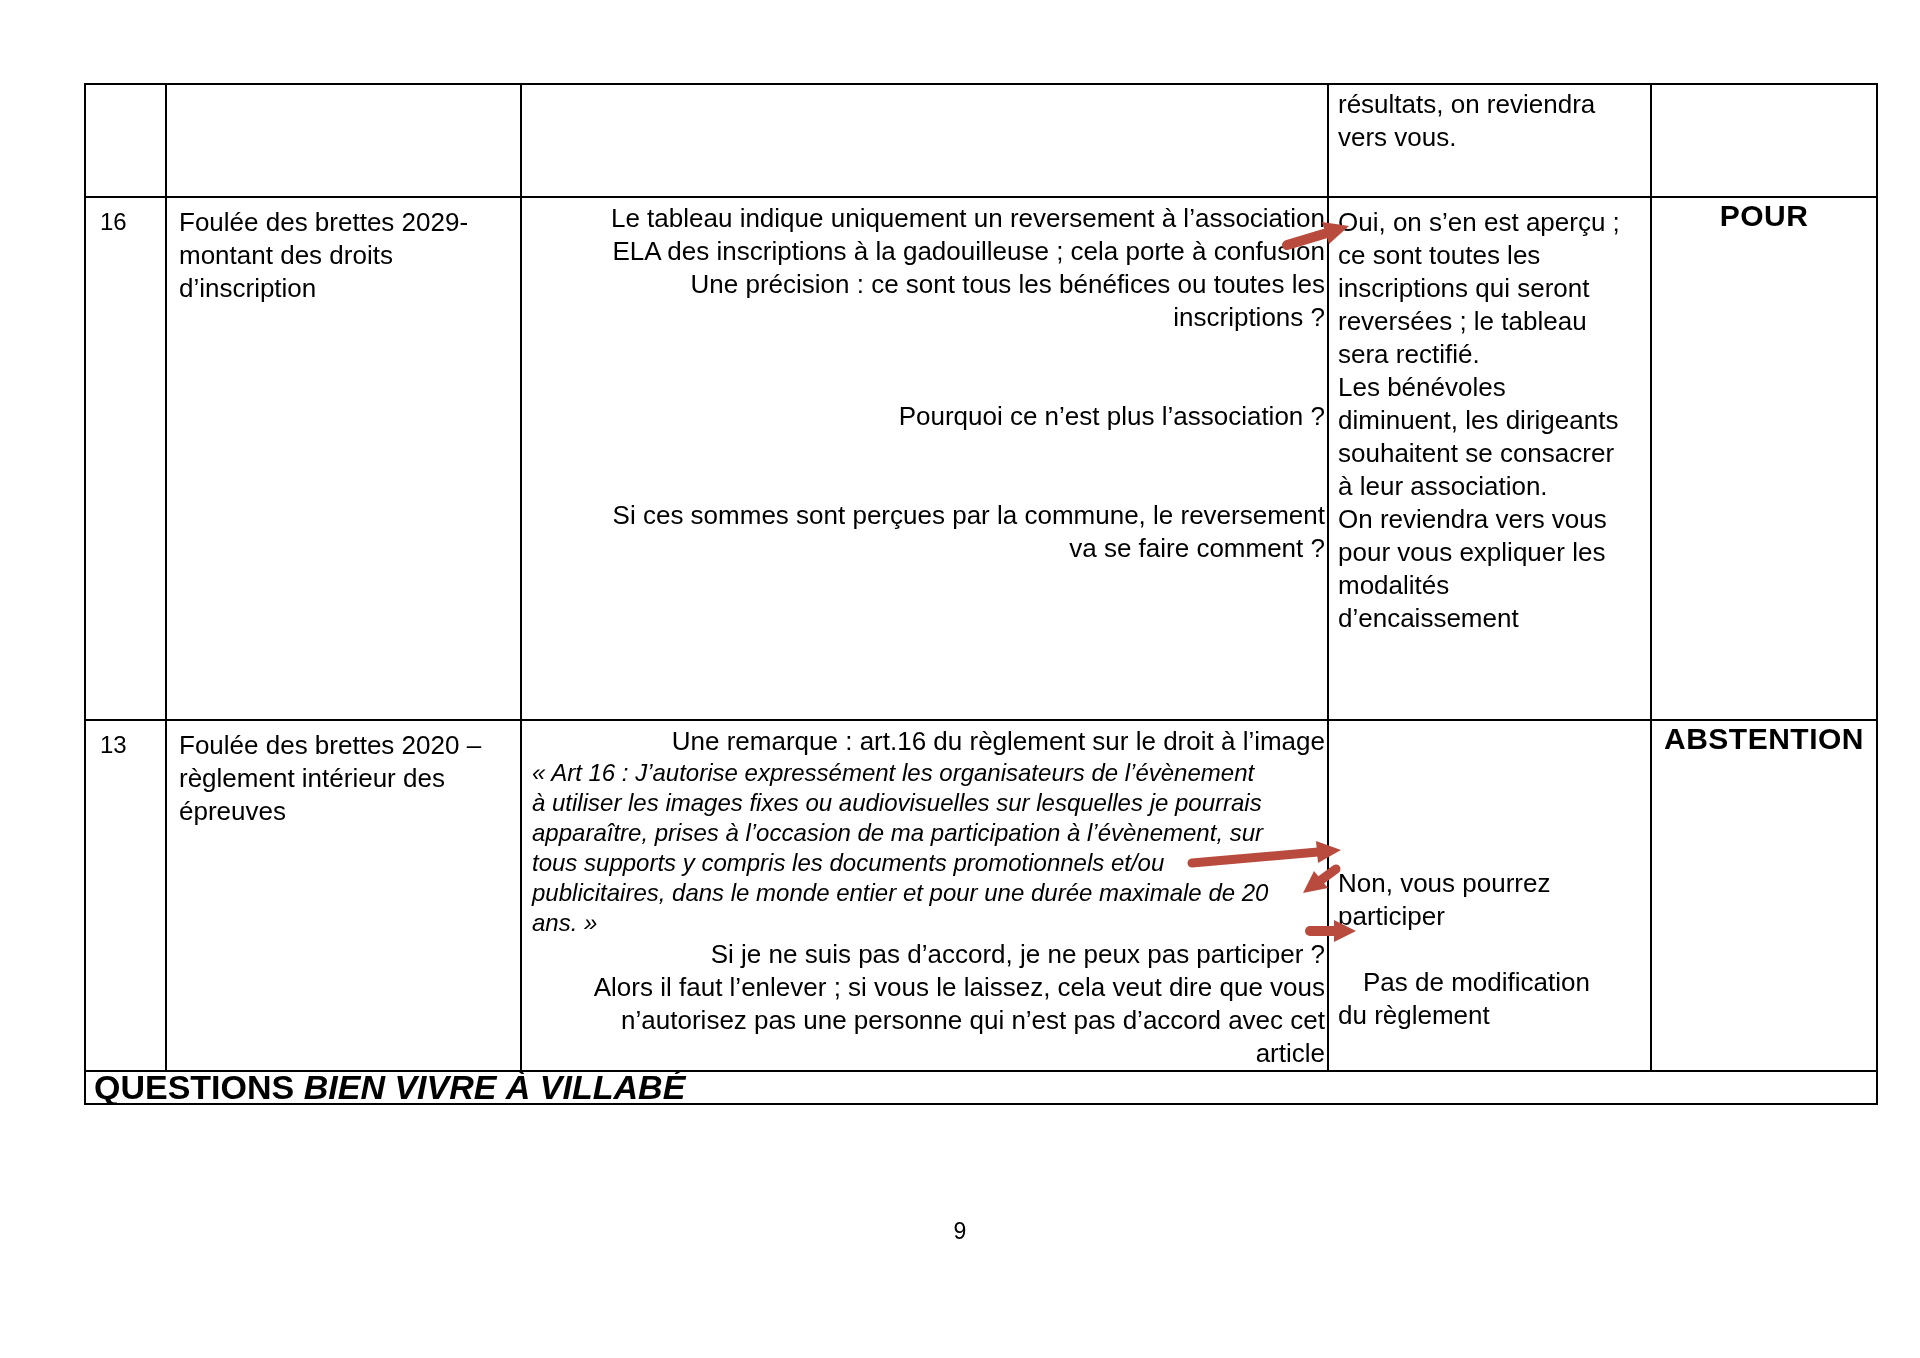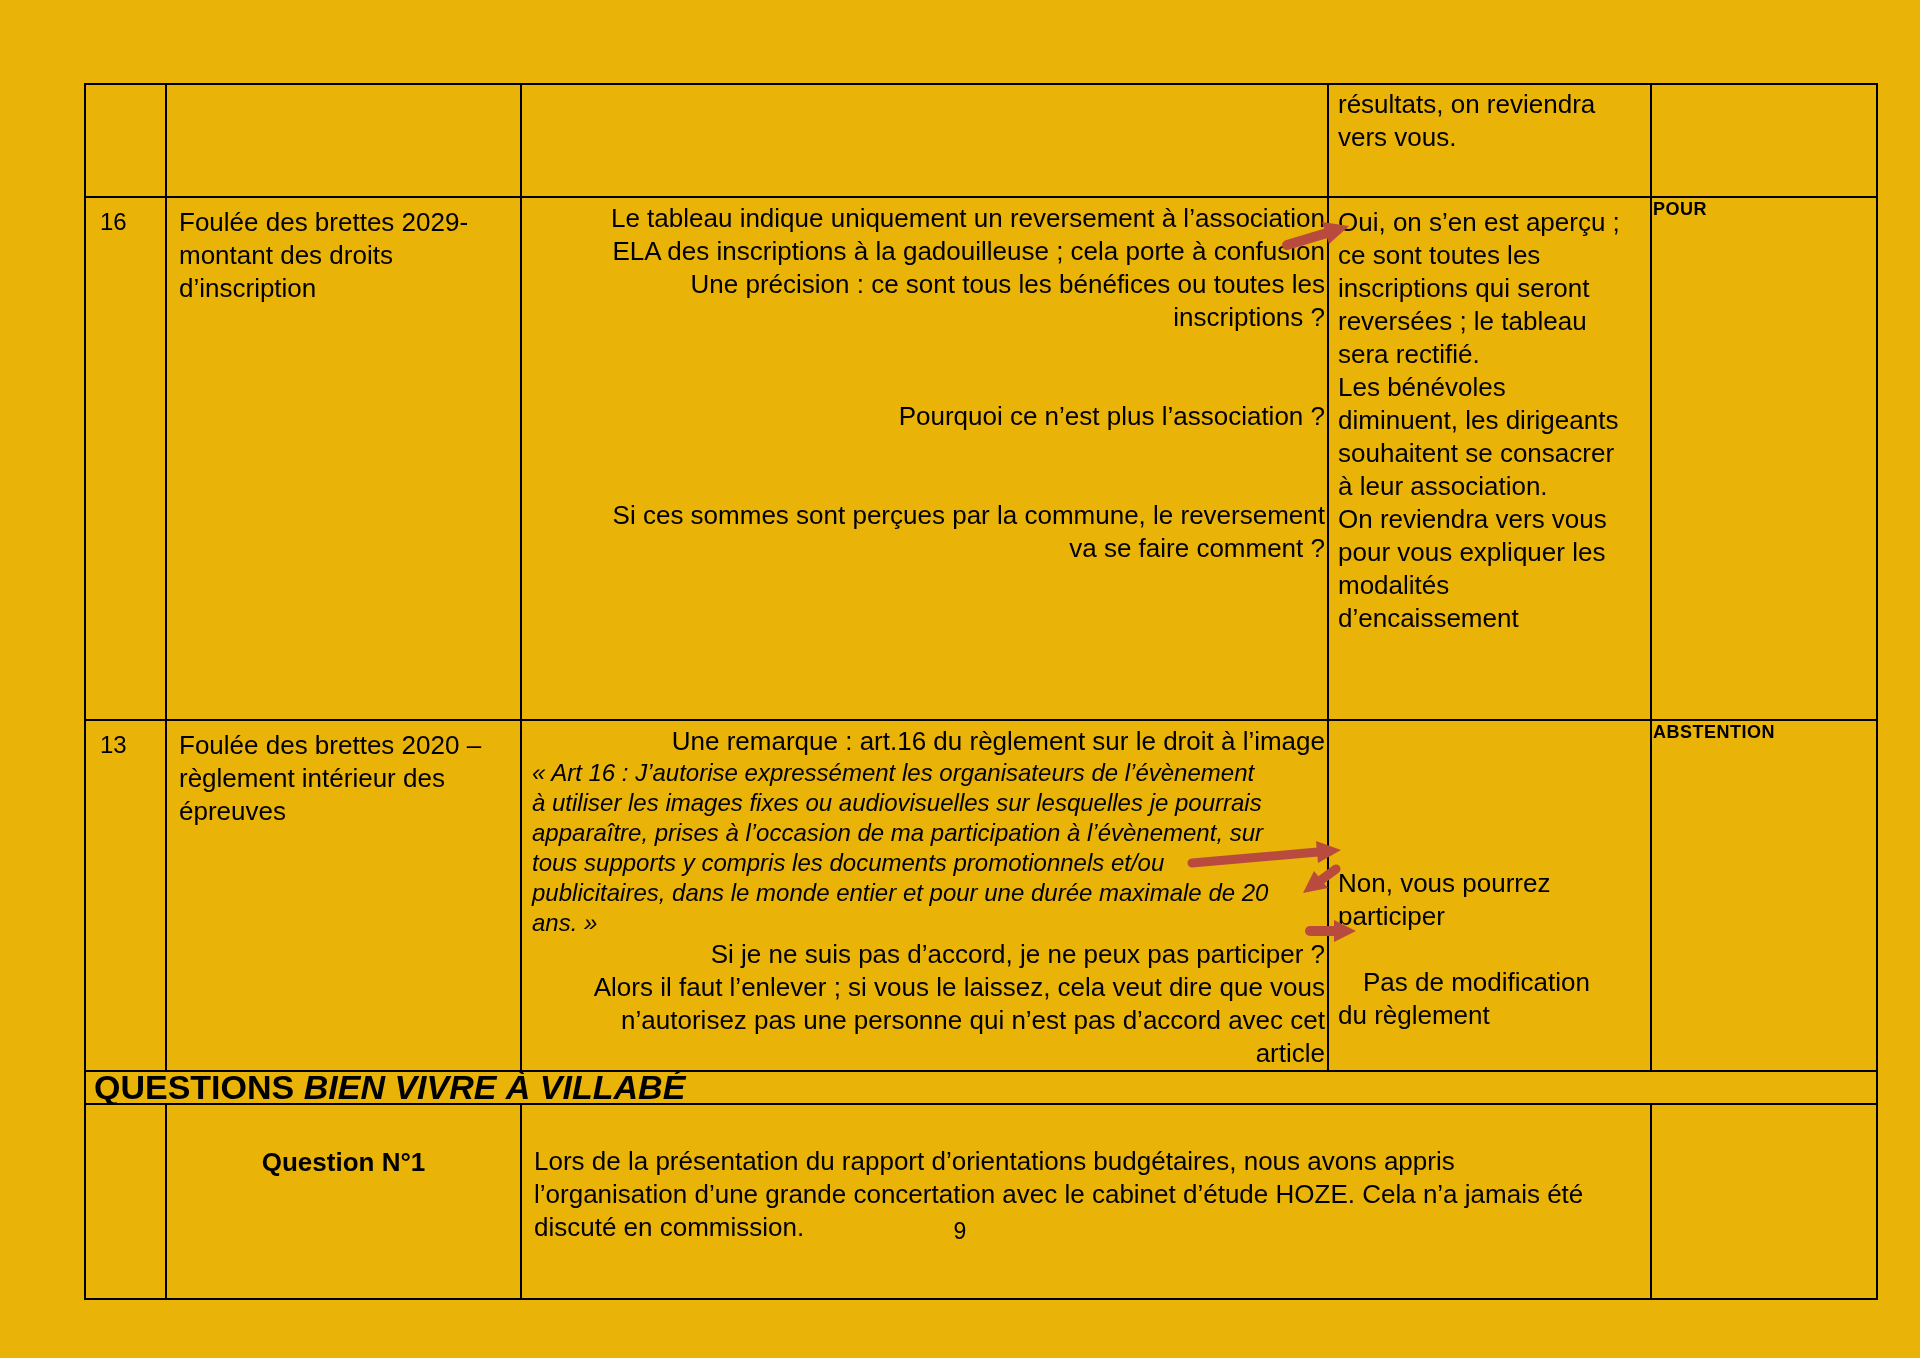--- a/index.html
+++ b/index.html
@@ -1,19 +1,19 @@
 <!DOCTYPE html>
 <html><head>
 <meta charset="utf-8">
 <style>
   html,body{margin:0;padding:0;background:#e8e8e8;}
   #page{
     position:relative;
     width:1920px;height:1358px;
-    background:#eab308;
+    background:#ffffff;
     font-family:"Liberation Sans","DejaVu Sans",sans-serif;
     color:#000;
     overflow:hidden;
   }
   table.minutes{
     position:absolute;left:84px;top:83px;
     width:1792px;
     border-collapse:collapse;
     table-layout:fixed;
   }
@@ -30,21 +30,21 @@
 
   td.num{font-size:24px;padding:10px 0 0 14px;}
   td.topic{font-size:26px;line-height:33px;padding:8px 8px 0 12px;white-space:pre-line;}
   td.question{font-size:26px;line-height:33px;padding:4px 2px 0 10px;}
   td.question .plain{white-space:pre-line;text-align:right;}
   td.question .quote{white-space:pre-line;font-style:italic;font-size:24px;line-height:30px;}
   td.answer{font-size:26px;line-height:33px;padding:8px 2px 0 9px;white-space:pre-line;}
   td.answer.cont{padding-top:3px;}
   td.answer.bottom{vertical-align:bottom;padding:0 9px 5px 9px;}
   td.answer.bottom .note{text-indent:25px;}
-  td.vote{vertical-align:middle;text-align:left;font-weight:bold;font-size:18px;letter-spacing:0.5px;}
+  td.vote{vertical-align:middle;text-align:center;font-weight:bold;font-size:30px;letter-spacing:0.5px;}
   td.section{font-weight:bold;font-size:34px;line-height:29px;padding:1px 0 0 8px;white-space:nowrap;}
   td.section .it{font-style:italic;}
   td.qlabel{text-align:center;font-weight:bold;font-size:26px;padding-top:42px;}
   td.qtext{font-size:26px;line-height:33px;padding:40px 12px 0 12px;white-space:pre-line;}
 
   #arrow-overlay{position:absolute;left:0;top:0;pointer-events:none;}
   #page-num{
     position:absolute;left:0;top:1218px;width:1920px;
     text-align:center;font-size:23px;
   }
@@ -133,28 +133,20 @@
       </td>
       <td class="vote">ABSTENTION</td>
     </tr>
 
     <tr style="height:33px;">
       <td class="section" colspan="5">
         <span>QUESTIONS </span><span class="it">BIEN VIVRE À VILLABÉ</span>
       </td>
     </tr>
 
-    <tr style="height:195px;">
-      <td class="num"></td>
-      <td class="qlabel">Question N°1</td>
-      <td class="qtext" colspan="2">Lors de la présentation du rapport d’orientations budgétaires, nous avons appris
-l’organisation d’une grande concertation avec le cabinet d’étude HOZE. Cela n’a jamais été
-discuté en commission.</td>
-      <td class="vote"></td>
-    </tr>
   </tbody>
     </table>
 
   <svg id="arrow-overlay" width="1920" height="1358">
     <g>
       <line class="arrow-line" x1="1287" y1="245" x2="1327" y2="233" stroke-width="10" stroke-linecap="round" stroke="#b94b3e"></line>
       <polygon class="arrow-head" points="1349,226 1329,244 1322,222" fill="#b94b3e"></polygon>
     </g>
     <g>
       <line class="arrow-line" x1="1192" y1="863" x2="1318" y2="852" stroke-width="9" stroke-linecap="round" stroke="#b94b3e"></line>

